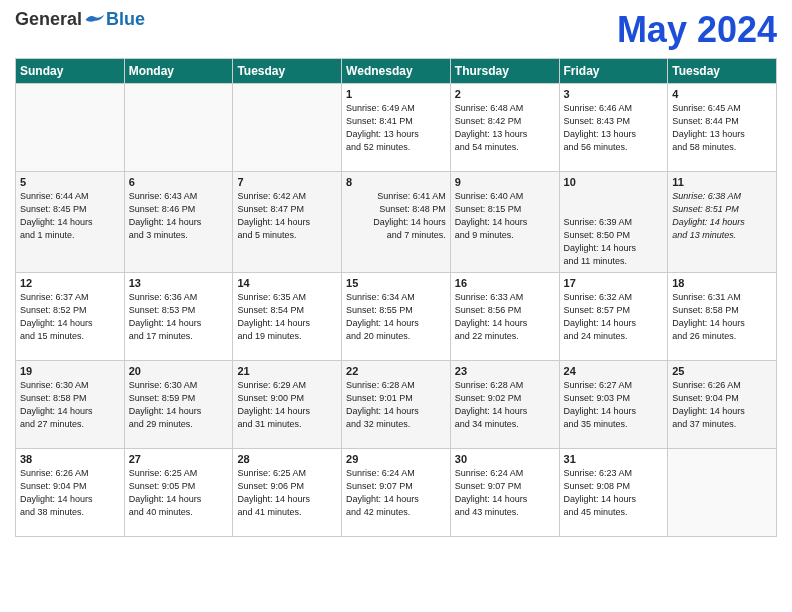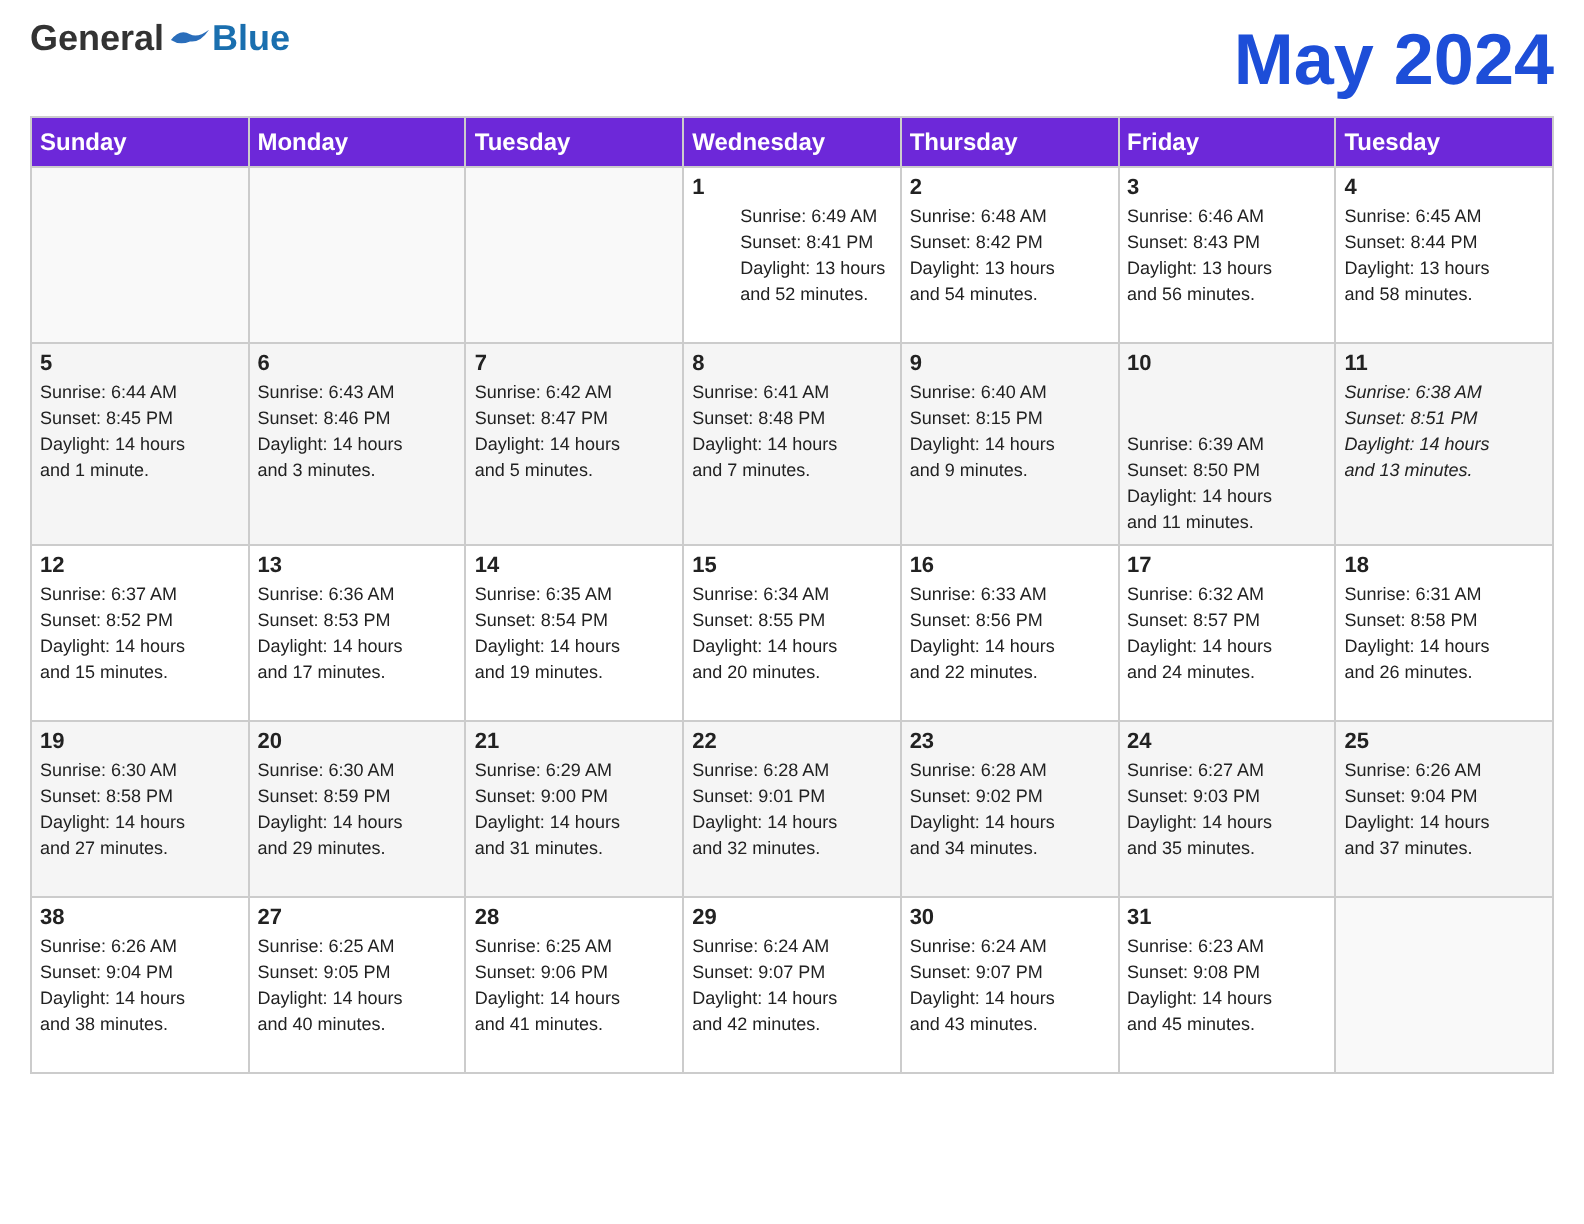--- a/index.html
+++ b/index.html
@@ -49,21 +49,21 @@
       font-size: 15px;
       color: #333;
       margin-top: 2px;
     }
     table {
       width: 100%;
       border-collapse: collapse;
       table-layout: fixed;
     }
     thead th {
-      background-color: #6d28d9;
+      background-color: #0f766e;
       color: #fff;
       font-size: 12px;
       font-weight: bold;
       padding: 5px 4px;
       text-align: left;
       border: 1px solid #ccc;
     }
     tbody td {
       border: 1px solid #ccc;
       vertical-align: top;
@@ -121,21 +121,21 @@
         <th>Tuesday</th>
       </tr>
   </thead>
   <tbody id="calendar-body">
   <tr>
         <td class="empty"></td>
         <td class="empty"></td>
         <td class="empty"></td>
         <td>
           <div class="day-num">1</div>
-          <div class="cell-info" style="white-space: pre-line; margin-left: 24px;">Sunrise: 6:49 AM
+          <div class="cell-info" style="white-space: pre-line;">Sunrise: 6:49 AM
 Sunset: 8:41 PM
 Daylight: 13 hours
 and 52 minutes.</div>
         </td>
         <td>
           <div class="day-num">2</div>
           <div class="cell-info" style="white-space: pre-line;">Sunrise: 6:48 AM
 Sunset: 8:42 PM
 Daylight: 13 hours
 and 54 minutes.</div>
@@ -172,21 +172,21 @@
         </td>
         <td>
           <div class="day-num">7</div>
           <div class="cell-info" style="white-space: pre-line;">Sunrise: 6:42 AM
 Sunset: 8:47 PM
 Daylight: 14 hours
 and 5 minutes.</div>
         </td>
         <td>
           <div class="day-num">8</div>
-          <div class="cell-info" style="white-space: pre-line;">Sunrise: 6:41 AM
+          <div class="cell-info" style="white-space: pre-line; text-align: right;">Sunrise: 6:41 AM
 Sunset: 8:48 PM
 Daylight: 14 hours
 and 7 minutes.</div>
         </td>
         <td>
           <div class="day-num">9</div>
           <div class="cell-info" style="white-space: pre-line;">Sunrise: 6:40 AM
 Sunset: 8:15 PM
 Daylight: 14 hours
 and 9 minutes.</div>

